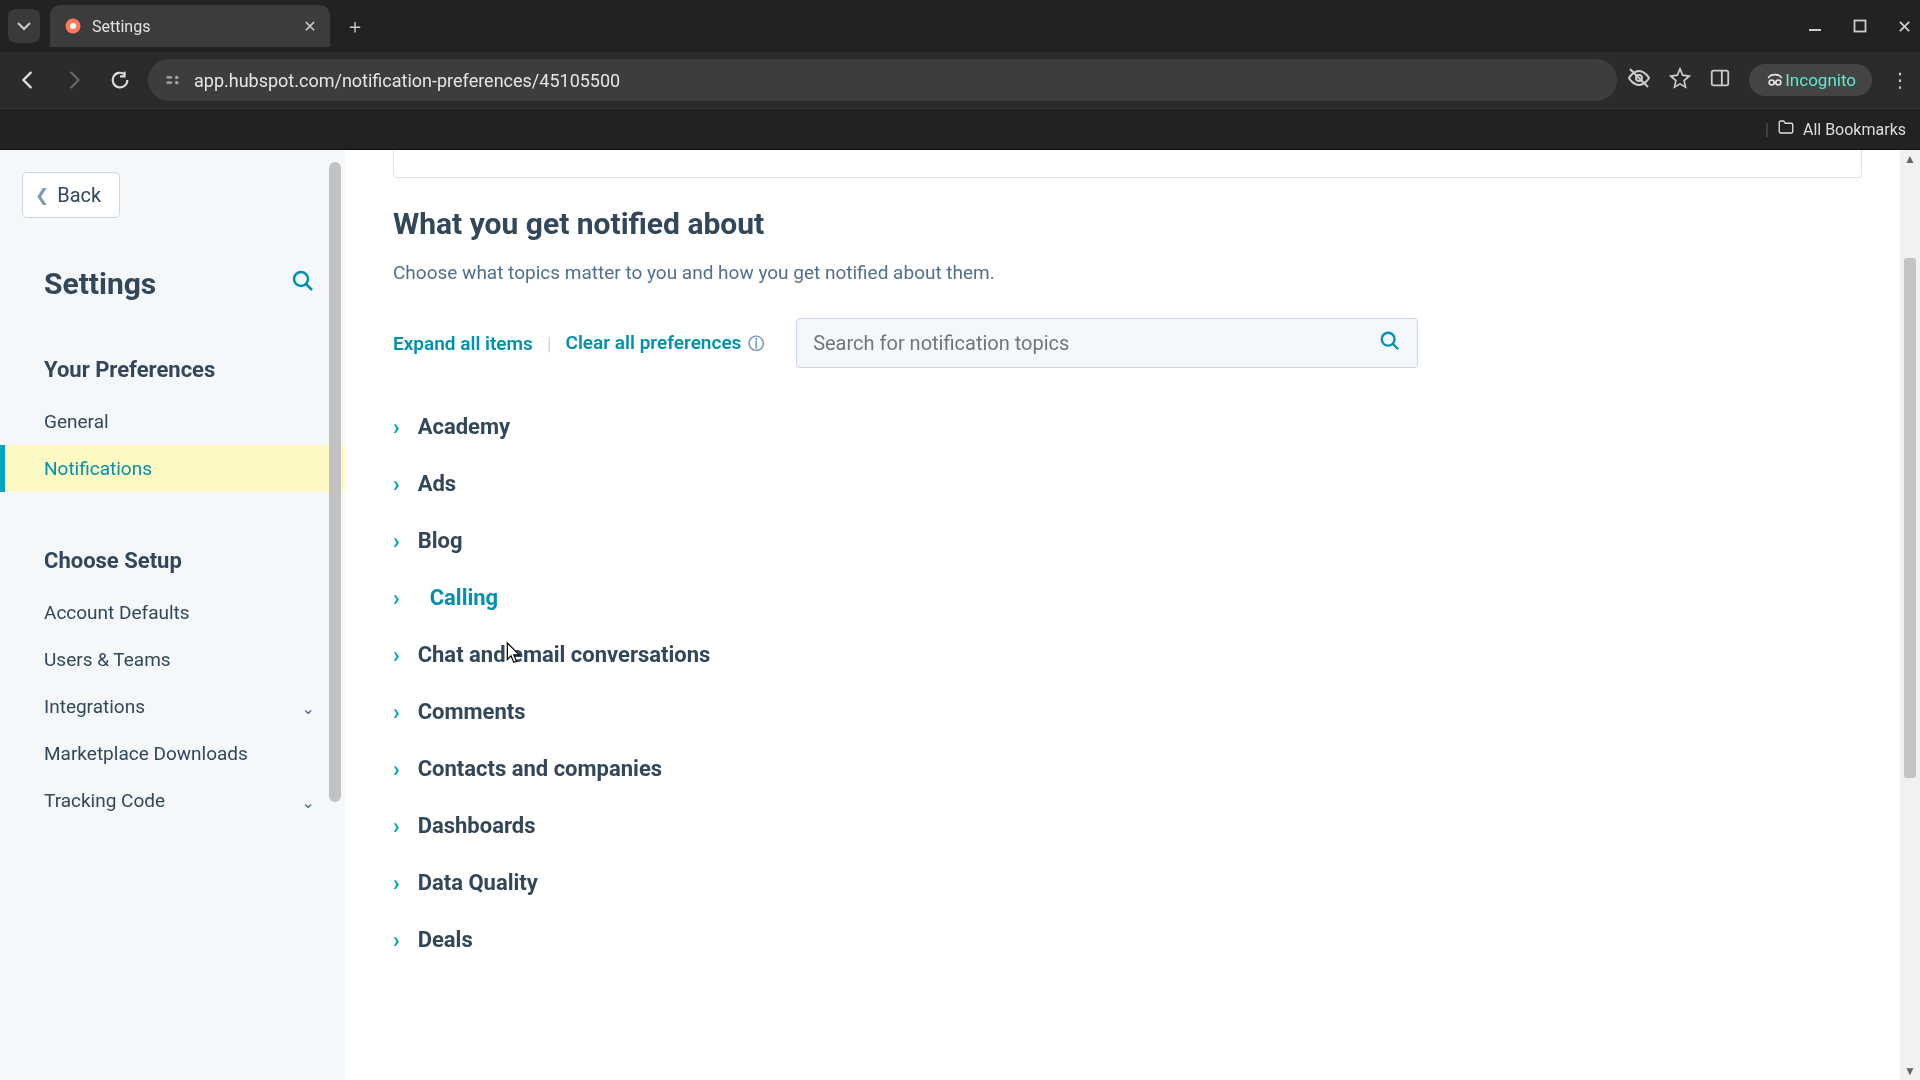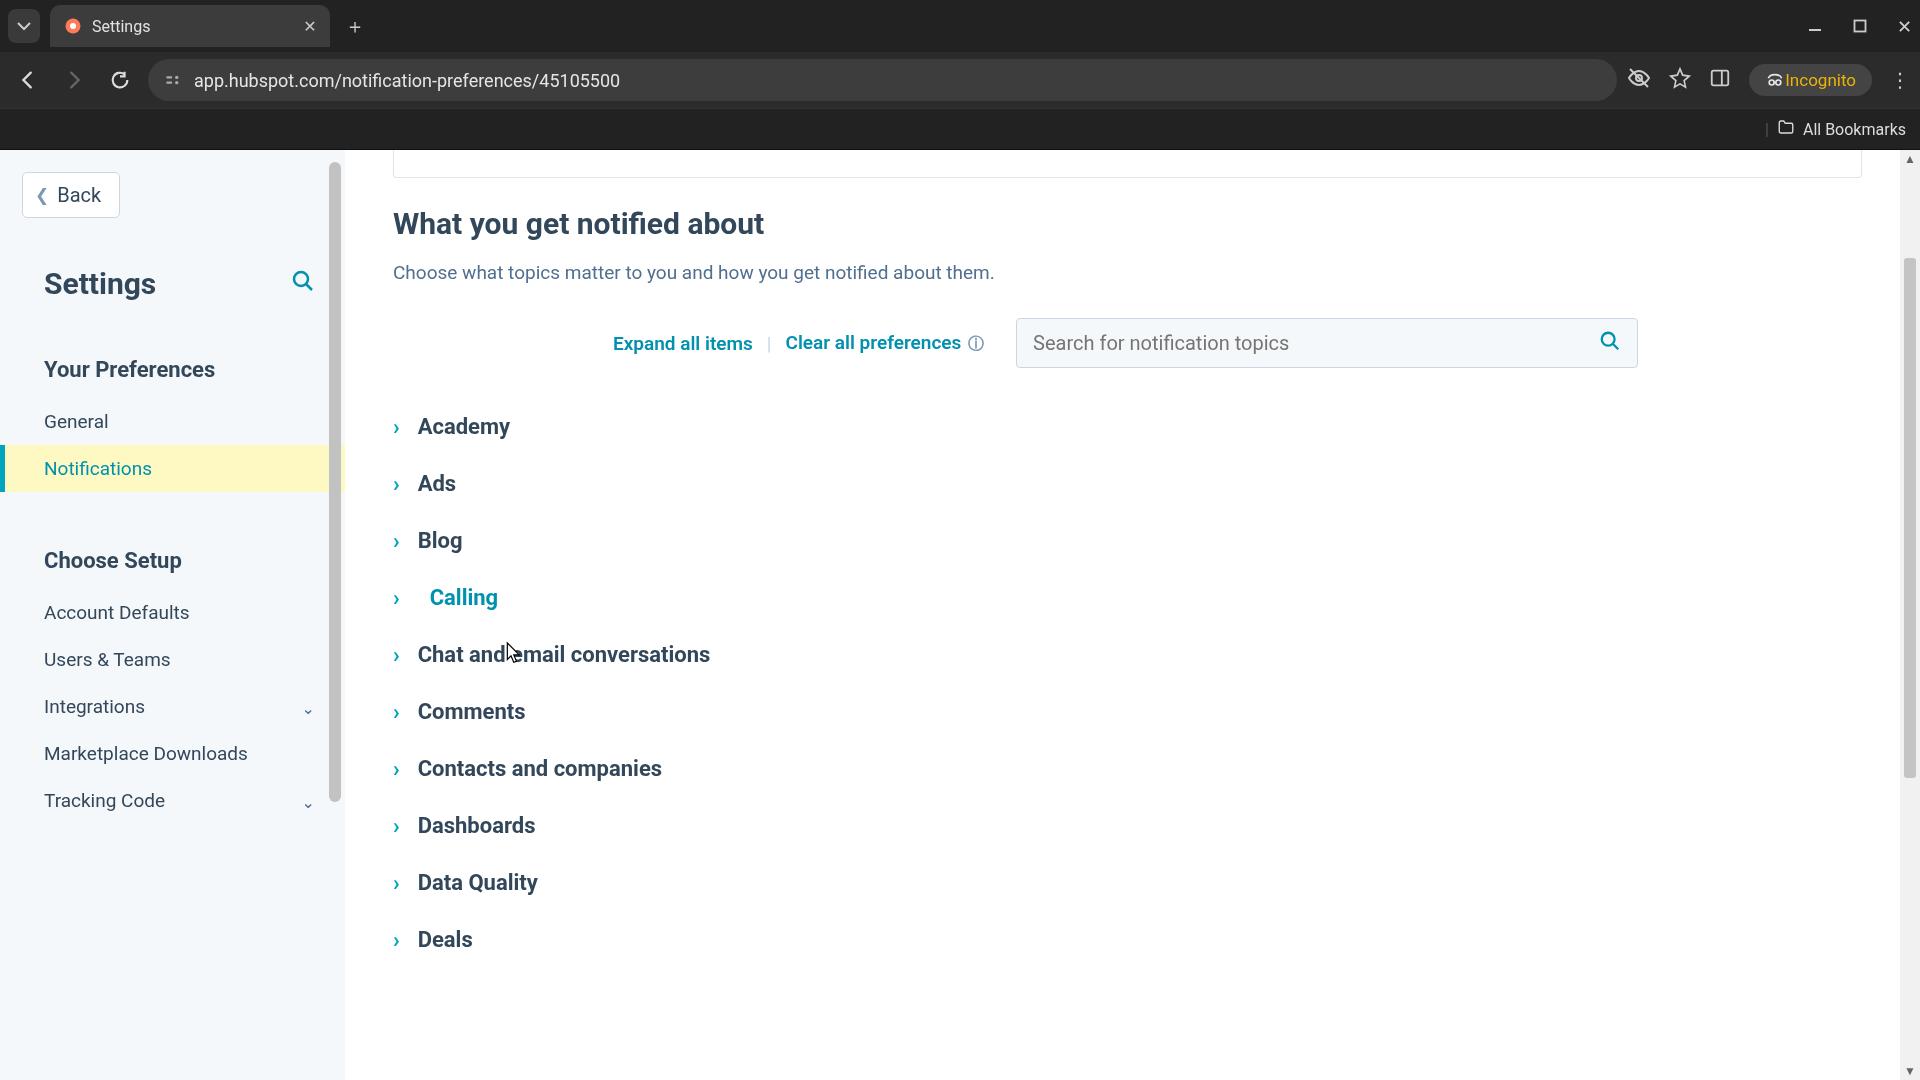--- a/index.html
+++ b/index.html
@@ -15,21 +15,21 @@
 .win-controls { position: absolute; right: 8px; top: 0; height: 52px; display: flex; align-items: center; gap: 30px; color: #ccc; }
 .win-btn { cursor: pointer; display: flex; align-items: center; justify-content: center; font-size: 18px; }
 
 .addr-bar { height: 56px; background: #2b2b2b; display: flex; align-items: center; padding: 0 10px; gap: 10px; }
 .nav-btn { width: 36px; height: 36px; display: flex; align-items: center; justify-content: center; color: #ddd; border-radius: 50%; cursor: pointer; }
 .nav-btn.disabled { color: #666; }
 .omnibox { flex: 1; background: #3d3d3d; border-radius: 22px; height: 42px; display: flex; align-items: center; padding: 0 16px; gap: 12px; color: #ddd; }
 .omni-icon { font-size: 15px; color: #aaa; display:flex; align-items:center; }
 .omni-text { font-size: 18px; color: #e5e5e5; }
 .addr-right { display: flex; align-items: center; gap: 18px; color: #ccc; }
-.incog { display: flex; align-items: center; background: #444; border-radius: 22px; padding: 6px 16px; font-size: 17px; color:#eab308; }
+.incog { display: flex; align-items: center; background: #444; border-radius: 22px; padding: 6px 16px; font-size: 17px; color:#5eead4; }
 .kebab { font-size: 20px; color: #ccc; cursor: pointer; }
 
 .bookmarks-bar { height: 42px; background: #222; border-top: 1px solid #333; display: flex; align-items: center; justify-content: flex-end; padding: 0 14px; color: #ddd; gap: 8px; font-size: 16px; border-bottom:1px solid #111; }
 .bm-icon { font-size: 16px; }
 
 .page { display: flex; height: calc(1080px - 150px); background: #f5f8fa; position: relative; }
 
 .sidebar { width: 345px; background: #f5f8fa; padding: 22px 0 0 0; position: relative; }
 .sb-scroll { position: absolute; right: 0; top: 6px; bottom: 0; width: 20px; display:flex; justify-content:center; }
 .sb-thumb { width: 12px; background: #c2c2c2; border-radius: 6px; height: 640px; margin-top: 6px; }
@@ -47,21 +47,21 @@
 
 .main { flex: 1; background: #fff; padding: 0 50px 0 36px; overflow: hidden; position: relative; }
 .main-scroll { position: absolute; right: 0; top: 0; bottom: 0; width: 20px; background: #f1f1f1; display:flex; flex-direction:column; align-items:center; }
 .ms-arrow { font-size:12px; color:#666; height:18px; display:flex; align-items:center; justify-content:center; }
 .ms-track { flex:1; width:12px; position: relative; }
 .ms-thumb { position:absolute; left:0; width:12px; background:#c4c4c4; border-radius:3px; }
 
 .card-edge { border: 1px solid #dfe3eb; border-top: none; border-radius: 0 0 4px 4px; height: 28px; margin: 0 8px 28px 12px; background:#fff; }
 .h2 { font-size: 30px; font-weight: 700; color: #33475b; margin-left: 12px; }
 .sub { font-size: 19px; color: #516f90; margin: 20px 0 0 12px; }
-.action-row { display: flex; align-items: center; justify-content: center; margin: 34px 12px 0 12px; gap: 32px; }
+.action-row { display: flex; align-items: center; justify-content: flex-start; margin: 34px 12px 0 12px; gap: 32px; }
 .links { display: flex; align-items: center; gap: 14px; }
 .link { color: #0091ae; font-size: 19px; font-weight: 600; cursor: pointer; }
 .divider { color: #cbd6e2; font-size: 19px; }
 .info-icon { color: #7c98b6; font-size: 16px; margin-left: 2px; }
 .search-box { display: flex; align-items: center; border: 1px solid #cbd6e2; border-radius: 4px; background:#f5f8fa; height: 50px; width: 622px; padding: 0 16px; }
 .search-input { flex: 1; border: none; background: transparent; font-size: 20px; color: #99acc2; outline: none; }
 .search-submit { color: #0091ae; font-size: 22px; }
 
 .topic-list { margin: 30px 0 0 12px; }
 .topic { display: flex; align-items: center; gap: 18px; padding: 16px 0; cursor: pointer; }

